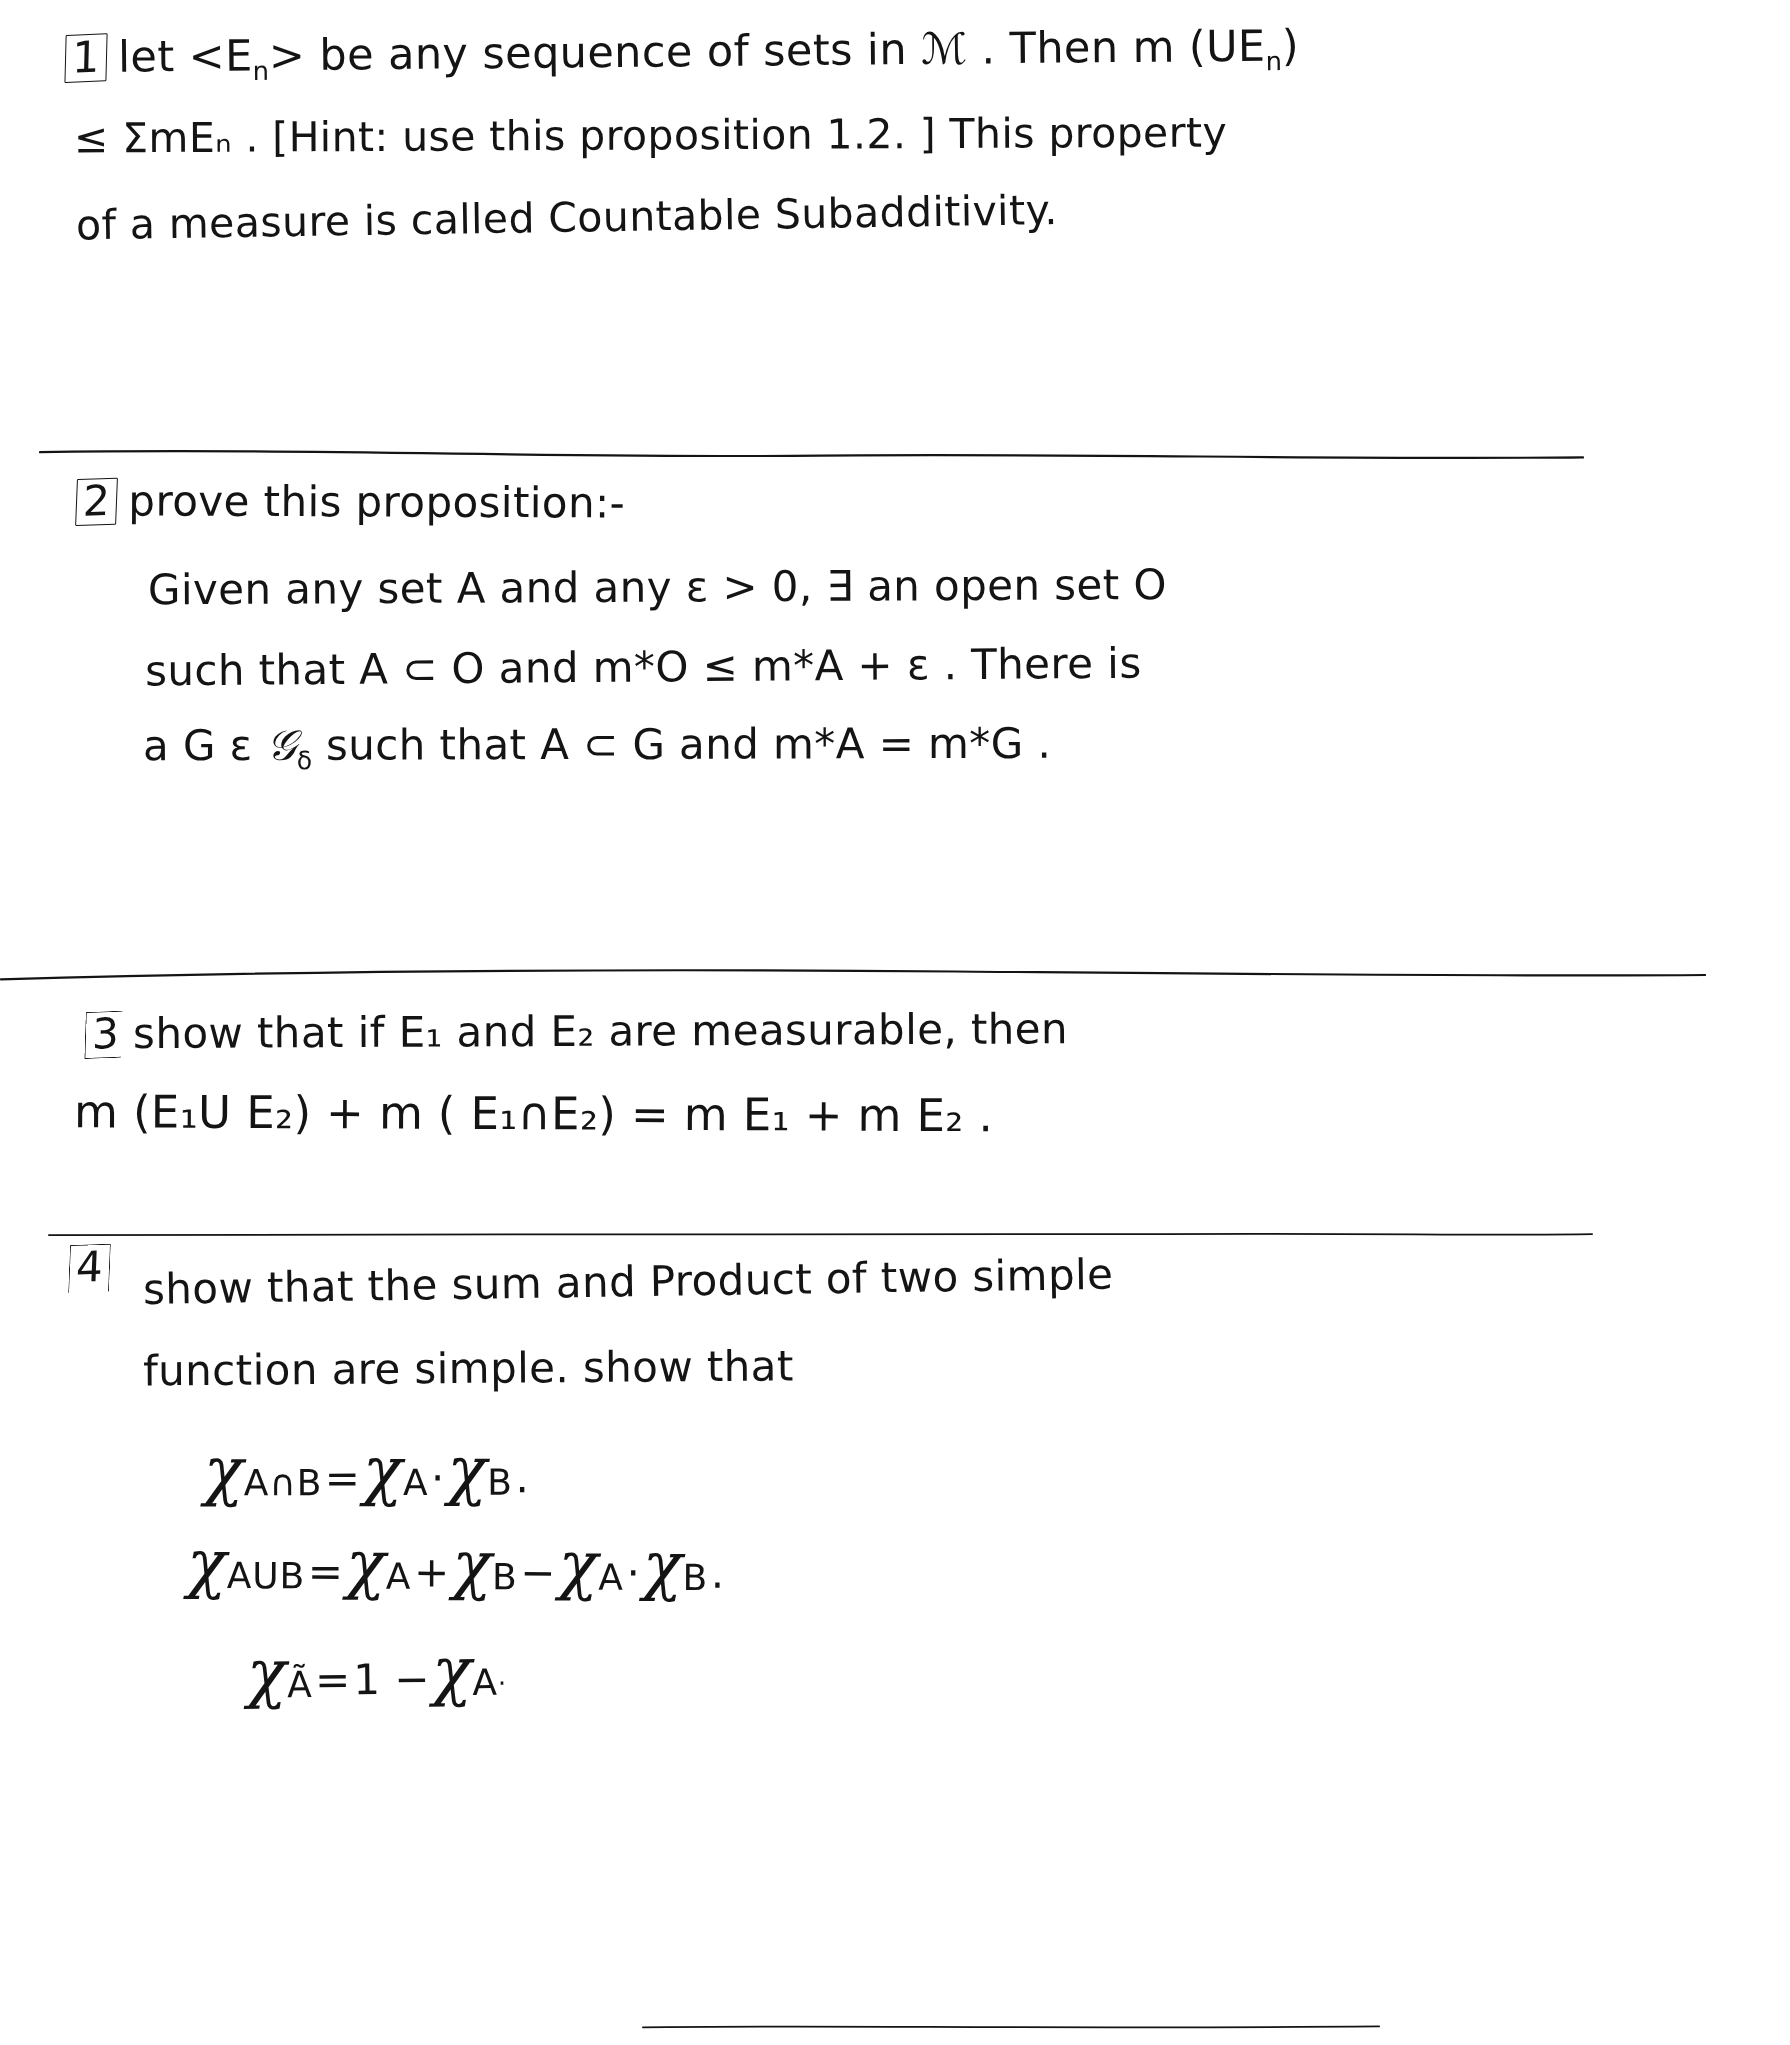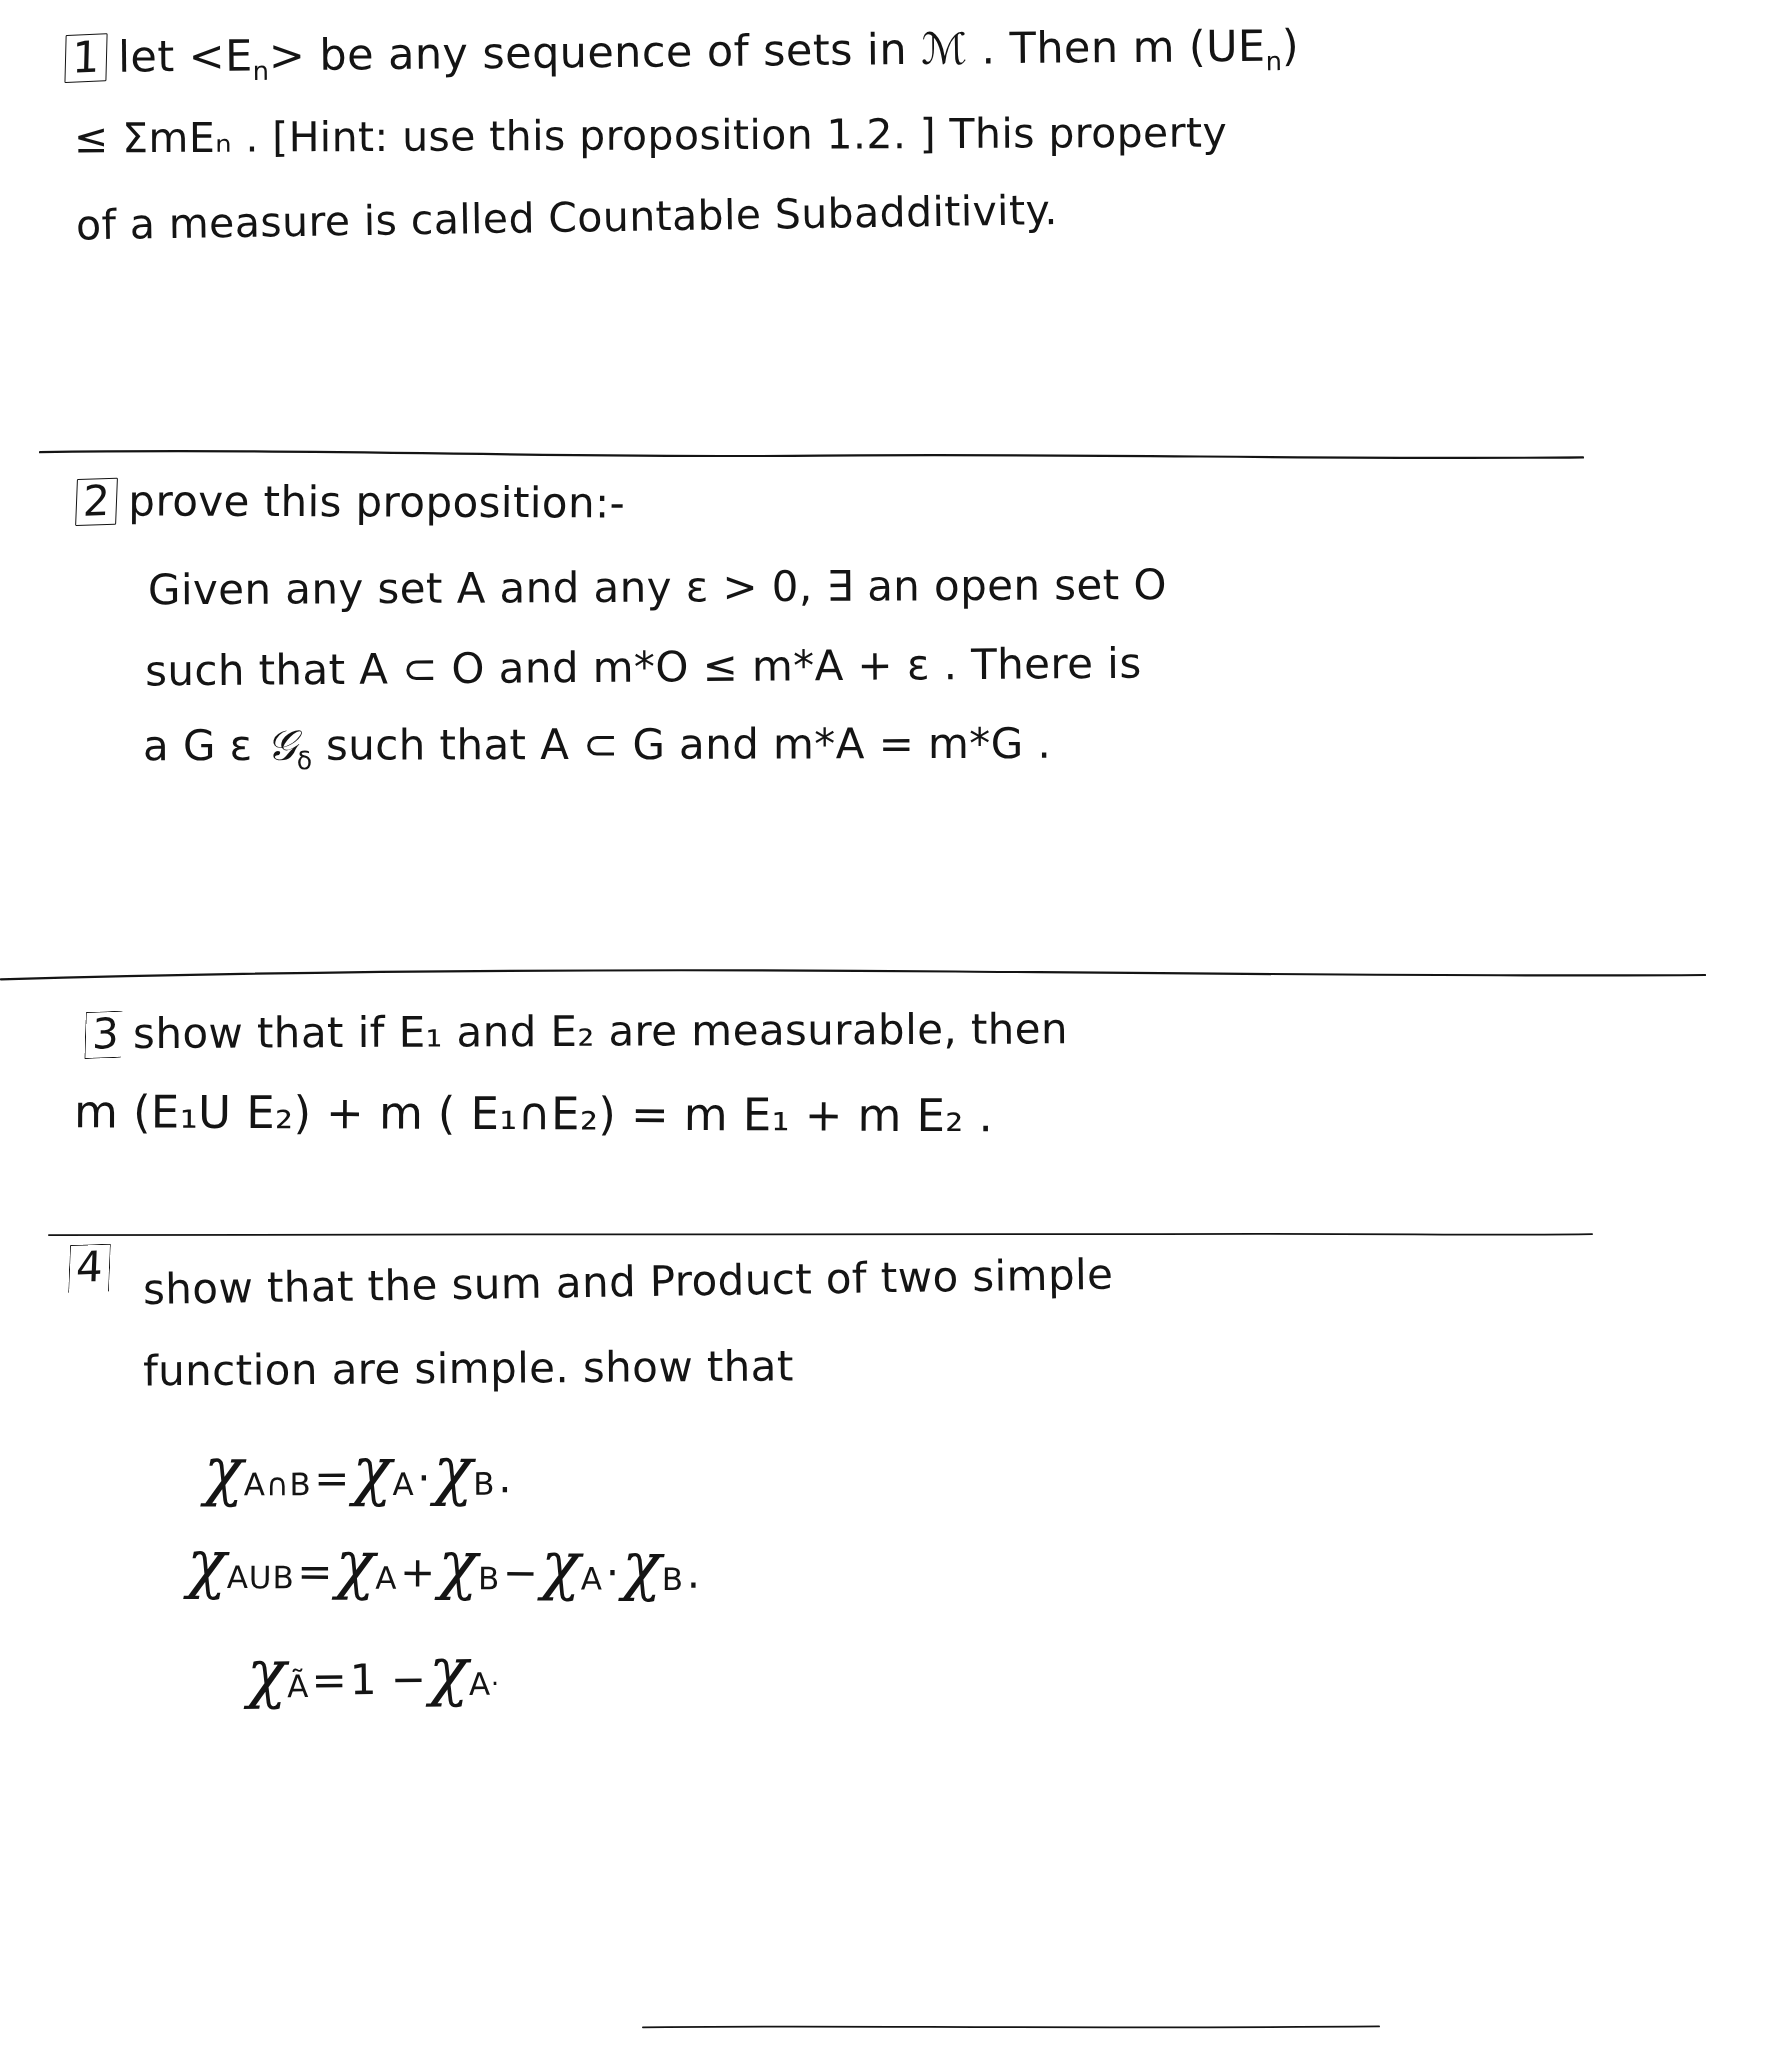--- a/index.html
+++ b/index.html
@@ -74,21 +74,21 @@
     overflow: visible;
   }
   .sep svg { display: block; }
 
   .chi {
     font-size: 65px;
     font-family: "DejaVu Serif", serif;
     font-style: italic;
   }
   .bigsub {
-    font-size: 31px;
+    font-size: 36px;
     vertical-align: sub;
     letter-spacing: 0.9px;
   }
 </style>
 </head>
 <body>
 
 <div class="page">
 
   <div class="block" style="top:26px;">

